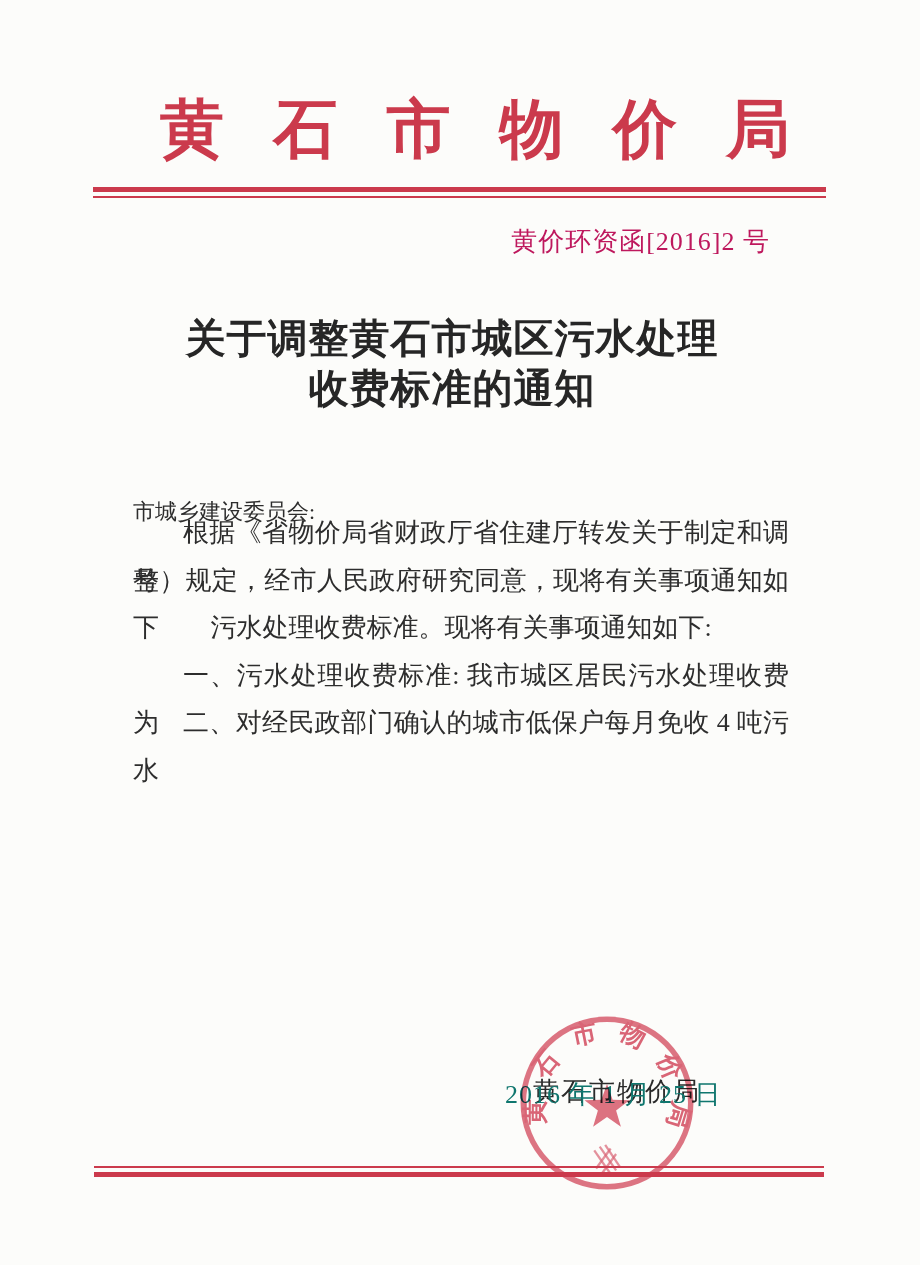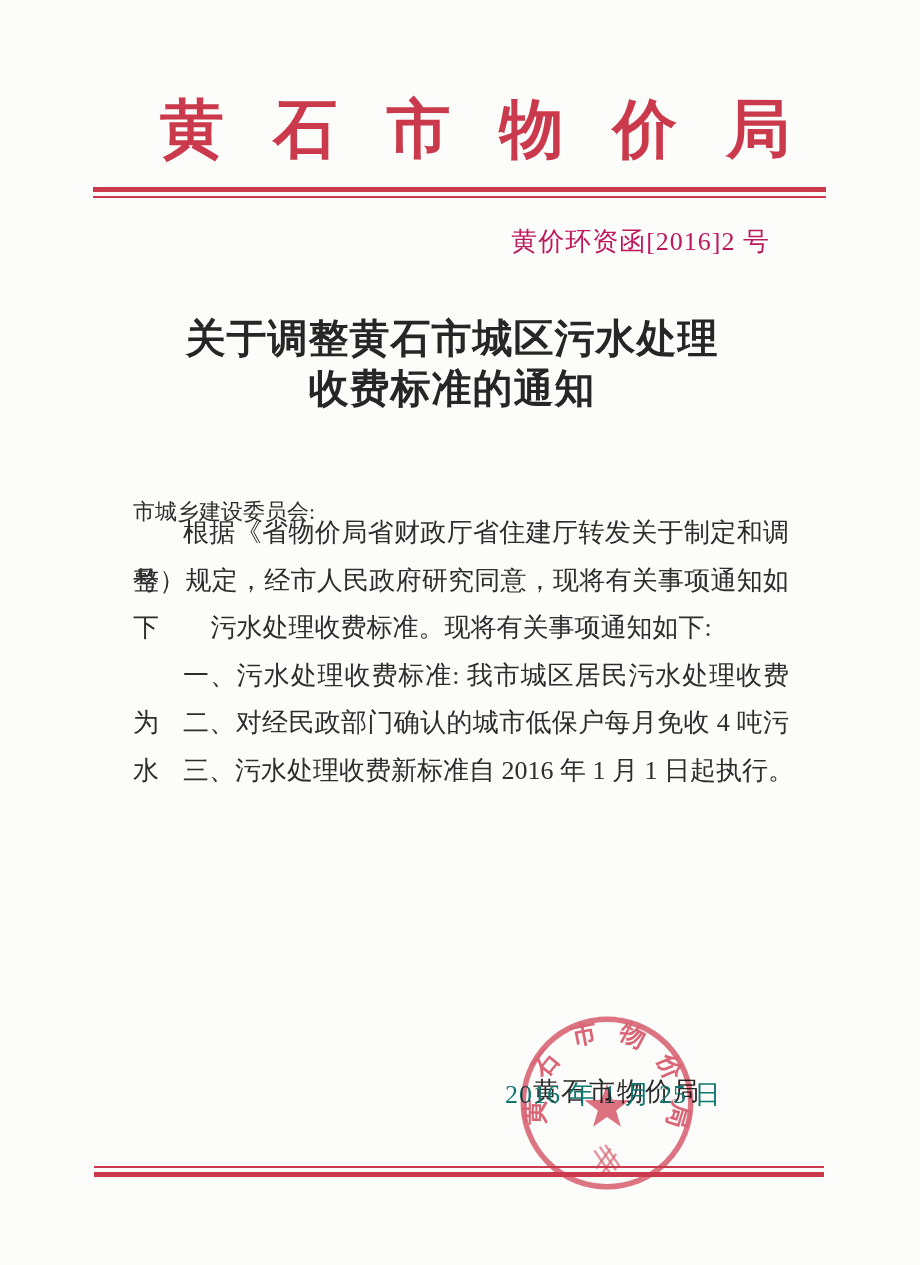--- a/index.html
+++ b/index.html
@@ -91,21 +91,20 @@
   </div>
 
   <div class="salutation">市城乡建设委员会:</div>
 
   <div class="body-lines">
     <div class="line just indent">根据《省物价局省财政厅省住建厅转发关于制定和调整</div>
     <div class="line just">号）规定，经市人民政府研究同意，现将有关事项通知如下</div>
     <div class="line">污水处理收费标准。现将有关事项通知如下:</div>
     <div class="line just indent">一、污水处理收费标准: 我市城区居民污水处理收费为</div>
     <div class="line just indent">二、对经民政部门确认的城市低保户每月免收 4 吨污水</div>
-    <div class="line indent">三、污水处理收费新标准自 2016 年 1 月 1 日起执行。</div>
   </div>
 
   <div class="signature-agency">黄石市物价局</div>
   <div class="signature-date">2016 年 1 月 25 日</div>
 
   <svg class="seal" viewBox="0 0 200 200" aria-hidden="true">
     <circle class="seal-ring" cx="100" cy="100" r="92"></circle>
     <path id="sealArc" d="M 40,136 A 70,70 0 1 1 160,136" fill="none"></path>
     <text class="seal-text">
       <textPath href="#sealArc" xlink:href="#sealArc" startOffset="14">黄石市物价局</textPath>

